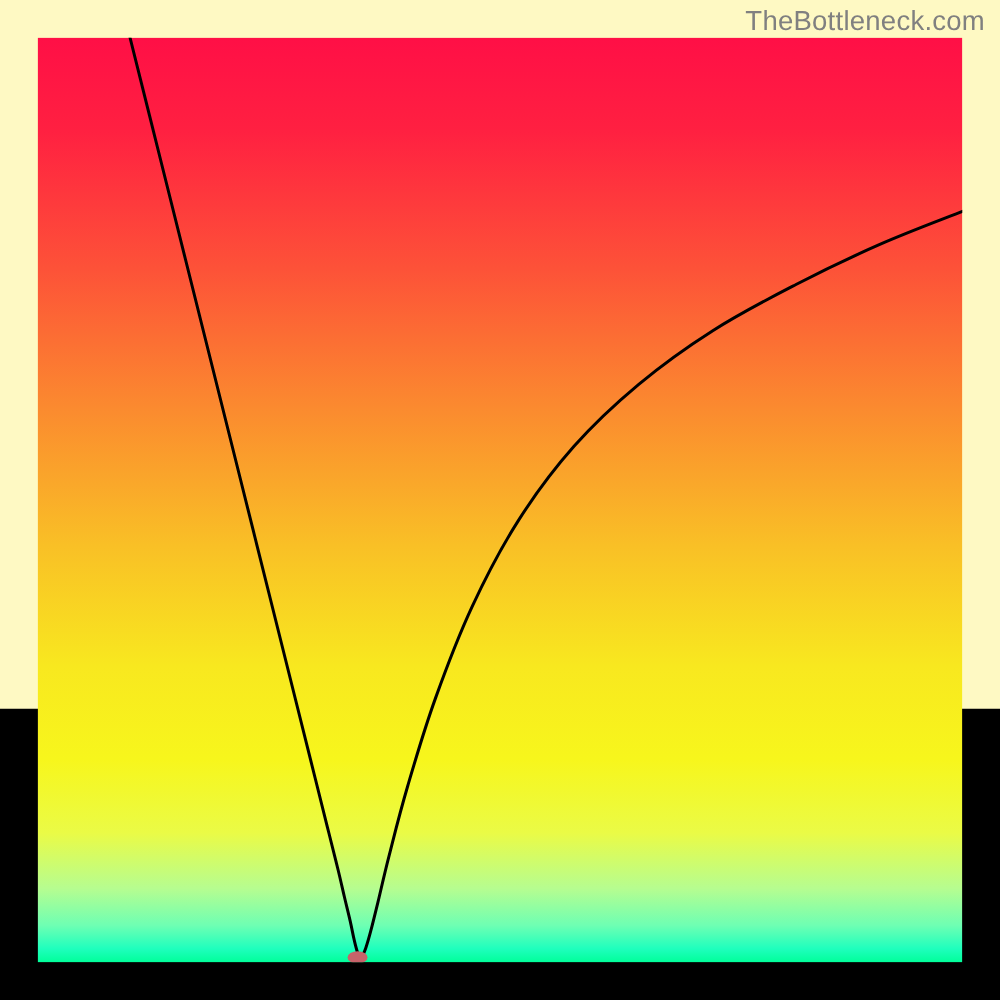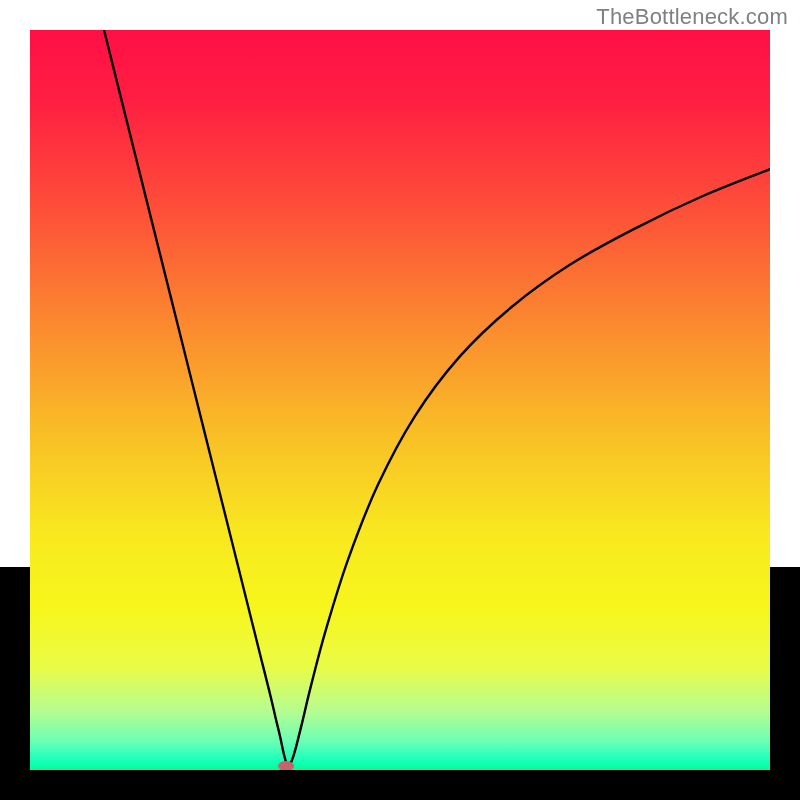--- a/index.html
+++ b/index.html
@@ -8,21 +8,21 @@
     width: 800px;
     height: 800px;
     background: #000;
     overflow: hidden;
     font-family: Arial, Helvetica, sans-serif;
   }
   .frame {
     position: relative;
     width: 800px;
     height: 567px;
-    background: #ffffff;
+    background: #fef9c3;
   }
   .watermark {
     position: absolute;
     top: 4px;
     right: 12px;
     color: #808080;
     font-size: 22px;
     font-weight: 400;
     letter-spacing: 0.2px;
     z-index: 10;

